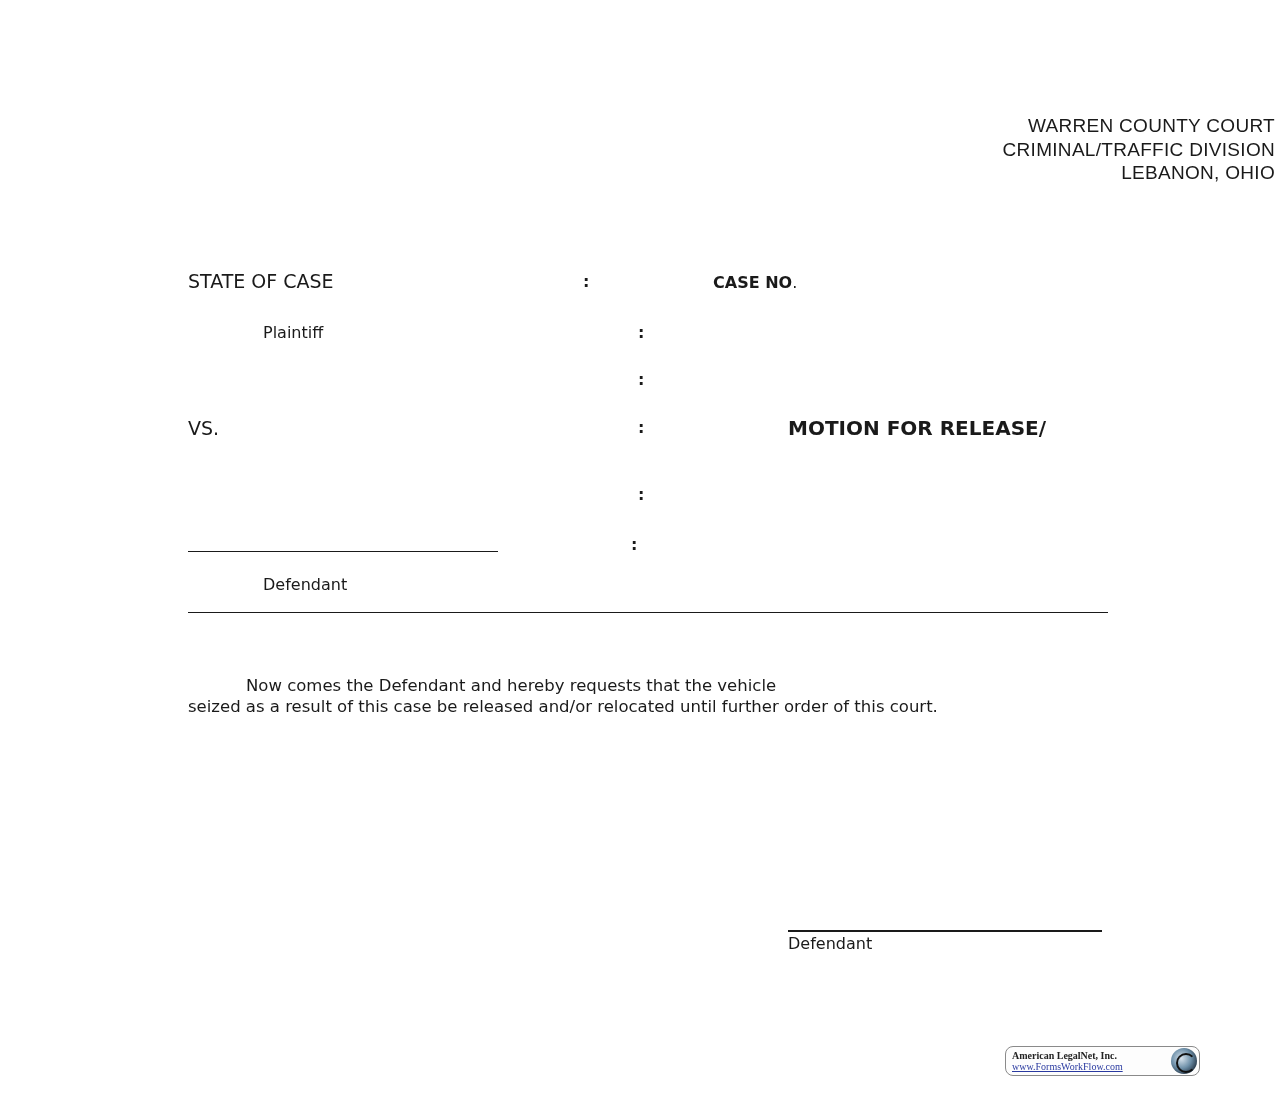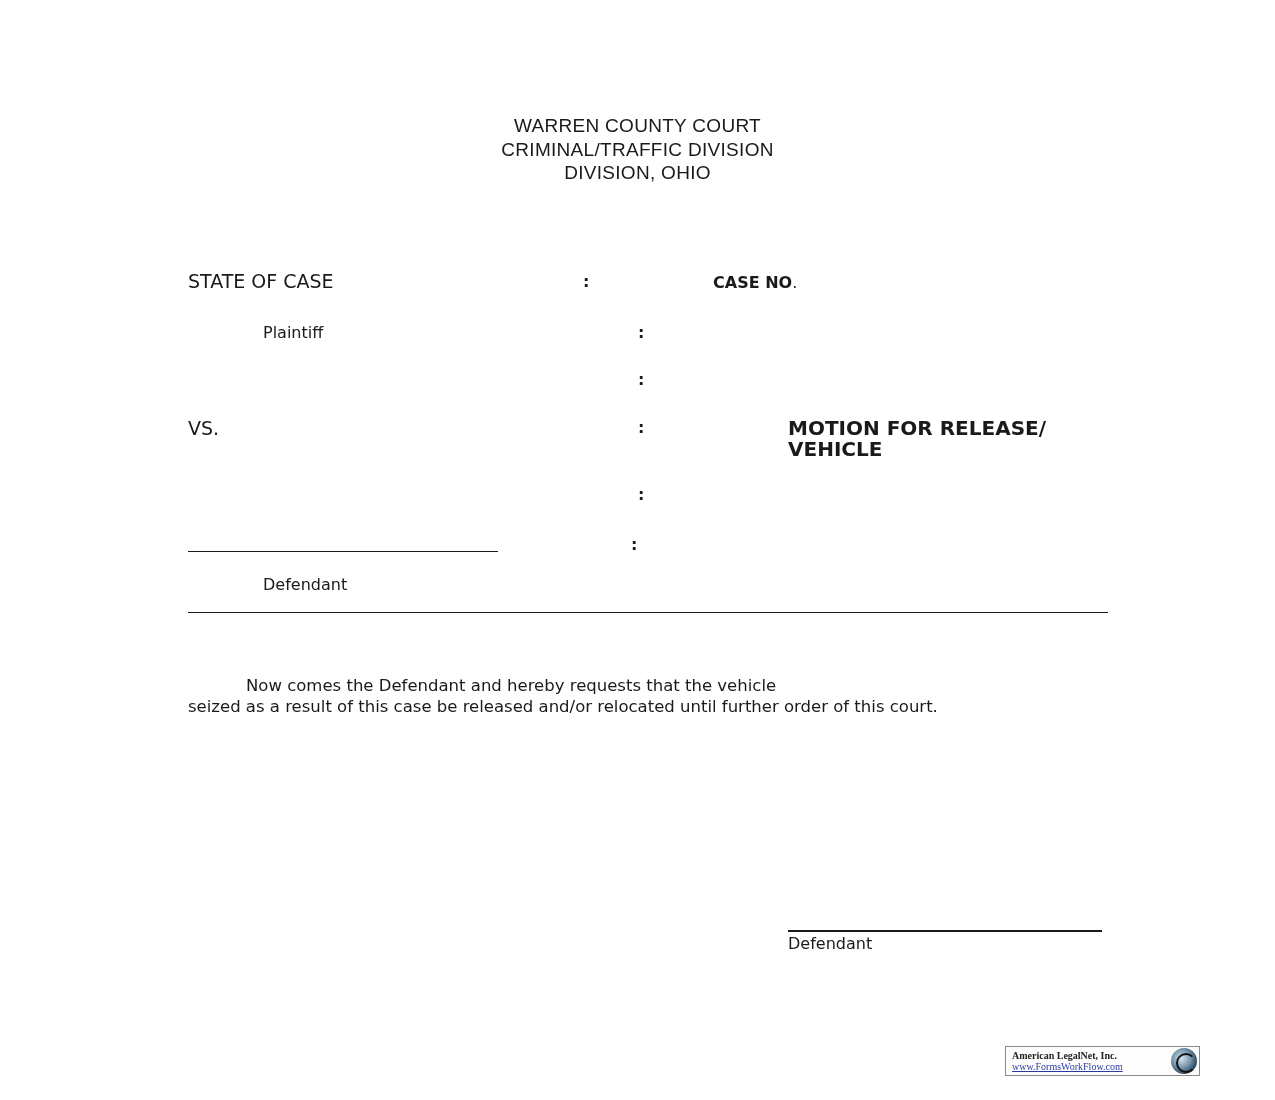--- a/index.html
+++ b/index.html
@@ -1,57 +1,56 @@
 <!DOCTYPE html>
 <html><head>
   <meta charset="utf-8">
   <style>
     html, body { margin: 0; padding: 0; background: #ffffff; }
     body { width: 1275px; height: 1100px; position: relative; overflow: hidden; color: #1a1a1a; }
     .abs { position: absolute; white-space: nowrap; }
-    .hdr { font-family: "Liberation Sans", sans-serif; font-size: 19px; letter-spacing: 0.3px; left: 0; width: 1275px; text-align: center; }
+    .hdr { font-family: "Liberation Sans", sans-serif; font-size: 19px; letter-spacing: 0.3px; left: 0; width: 1275px; text-align: right; }
     .body-txt { font-family: "DejaVu Sans", sans-serif; font-size: 16px; }
     .big { font-family: "DejaVu Sans", sans-serif; font-size: 19px; }
     .colon { font-family: "DejaVu Sans", sans-serif; font-size: 16px; font-weight: bold; }
     .bold { font-weight: bold; text-align: center; }
     .rule { position: absolute; height: 0; border-top: 1.4px solid #1a1a1a; }
     .title { font-family: "DejaVu Sans", sans-serif; font-weight: bold; font-size: 20px; line-height: 20.5px; white-space: normal; width: 280px; }
-    .badge { position: absolute; left: 1005px; top: 1046px; width: 193px; height: 28px; border: 1px solid #8a8a8a; border-radius: 0; background: #fdfdfd; }
+    .badge { position: absolute; left: 1005px; top: 1046px; width: 193px; height: 28px; border: 1px solid #8a8a8a; border-radius: 8px; background: #fdfdfd; }
     .badge-name { position: absolute; left: 6px; top: 3px; font-family: "Liberation Serif", serif; font-size: 10px; font-weight: bold; color: #222; }
     .badge-link { position: absolute; left: 6px; top: 14px; font-family: "Liberation Serif", serif; font-size: 10px; color: #2a3aa0; text-decoration: underline; }
     .badge-globe { position: absolute; right: 2px; top: 1px; width: 26px; height: 26px; border-radius: 50%; background: radial-gradient(circle at 40% 40%, #d8e4ee 0%, #6d8fa8 45%, #203040 80%); }
     .badge-globe::after { content: ""; position: absolute; left: 5px; top: 5px; width: 16px; height: 16px; border-radius: 50%; border: 2px solid #111; border-right-color: transparent; }
   </style>
 </head>
 <body>
 
 <div class="abs hdr" style="top:115px;">WARREN COUNTY COURT</div>
 <div class="abs hdr" style="top:139px;">CRIMINAL/TRAFFIC DIVISION</div>
-<div class="abs hdr" style="top:162px;">DIVISION, OHIO</div>
+<div class="abs hdr" style="top:162px;">LEBANON, OHIO</div>
 
 <div class="abs big" style="left:188px; top:270px;">STATE OF CASE</div>
 <div class="abs body-txt" style="left:263px; top:323px;">Plaintiff</div>
 <div class="abs big" style="left:188px; top:417px;">VS.</div>
 <div class="rule" style="left:188px; top:551px; width:310px;"></div>
 <div class="abs body-txt" style="left:263px; top:575px;">Defendant</div>
 
 <div class="abs colon" style="left:583px; top:272px;">:</div>
 <div class="abs colon" style="left:638px; top:323px;">:</div>
 <div class="abs colon" style="left:638px; top:370px;">:</div>
 <div class="abs colon" style="left:638px; top:418px;">:</div>
 <div class="abs colon" style="left:638px; top:485px;">:</div>
 <div class="abs colon" style="left:631px; top:535px;">:</div>
 
 <div class="abs body-txt bold" style="left:713px; top:273px;">
   <span>CASE NO</span><span style="font-weight:normal;">.</span>
 </div>
 
 <div class="abs title" style="left:788px; top:418px;">
   <div>MOTION FOR RELEASE/</div>
-  <div>VEHICLE</div>
 </div>
 
 <div class="rule" style="left:188px; top:612px; width:920px;"></div>
 
 <div class="abs body-txt" style="left:246px; top:676px; font-size:16.5px;">Now comes the Defendant and hereby requests that the vehicle</div>
 <div class="abs body-txt" style="left:188px; top:697px; font-size:16.5px;text-align:center;">seized as a result of this case be released and/or relocated until further order of this court.</div>
 
 <div class="rule" style="left:788px; top:930px; width:314px; border-top-width:2px;"></div>
 <div class="abs body-txt" style="left:788px; top:934px;">Defendant</div>
 

